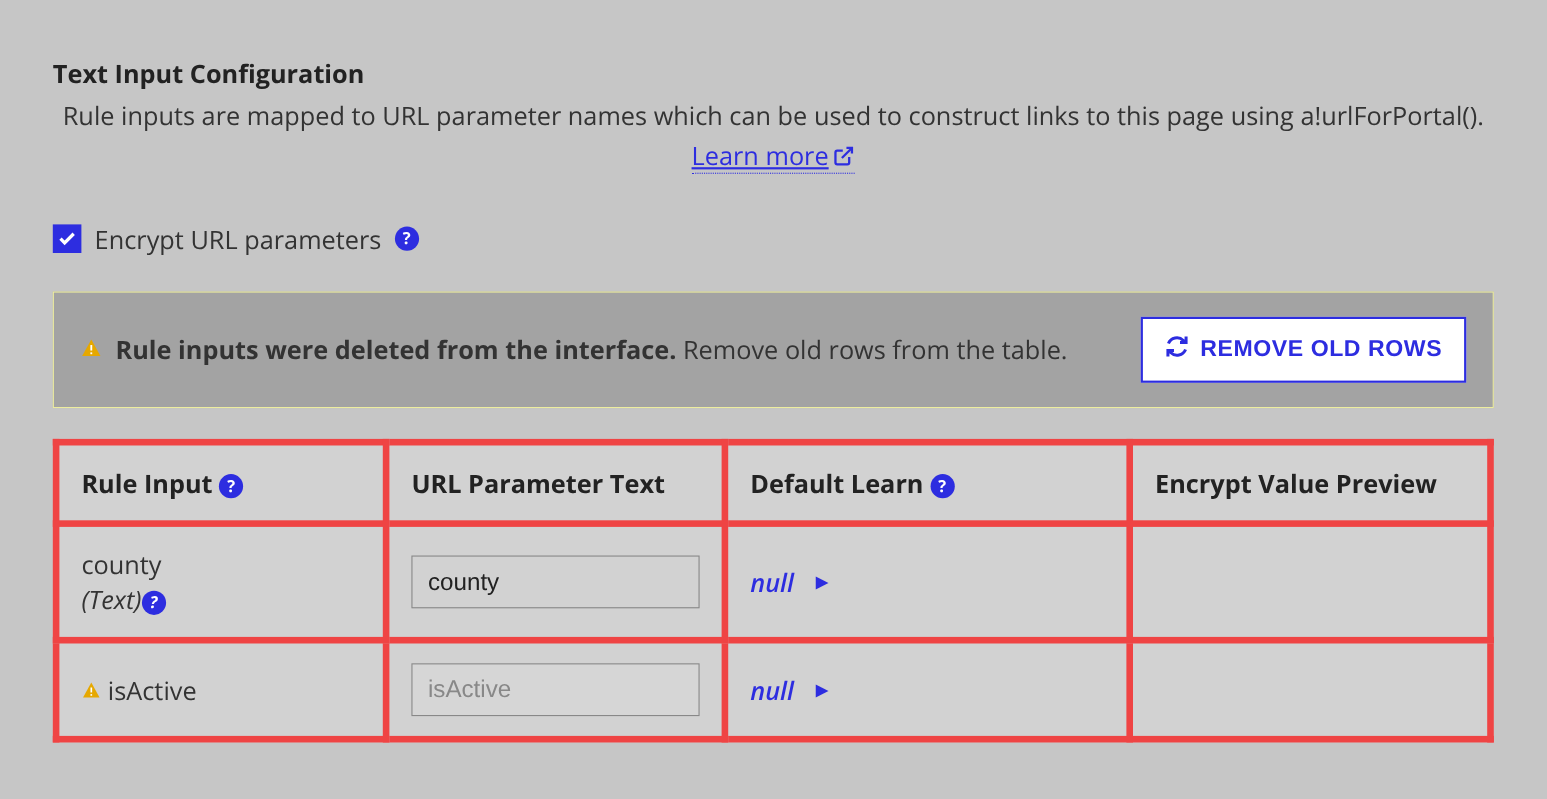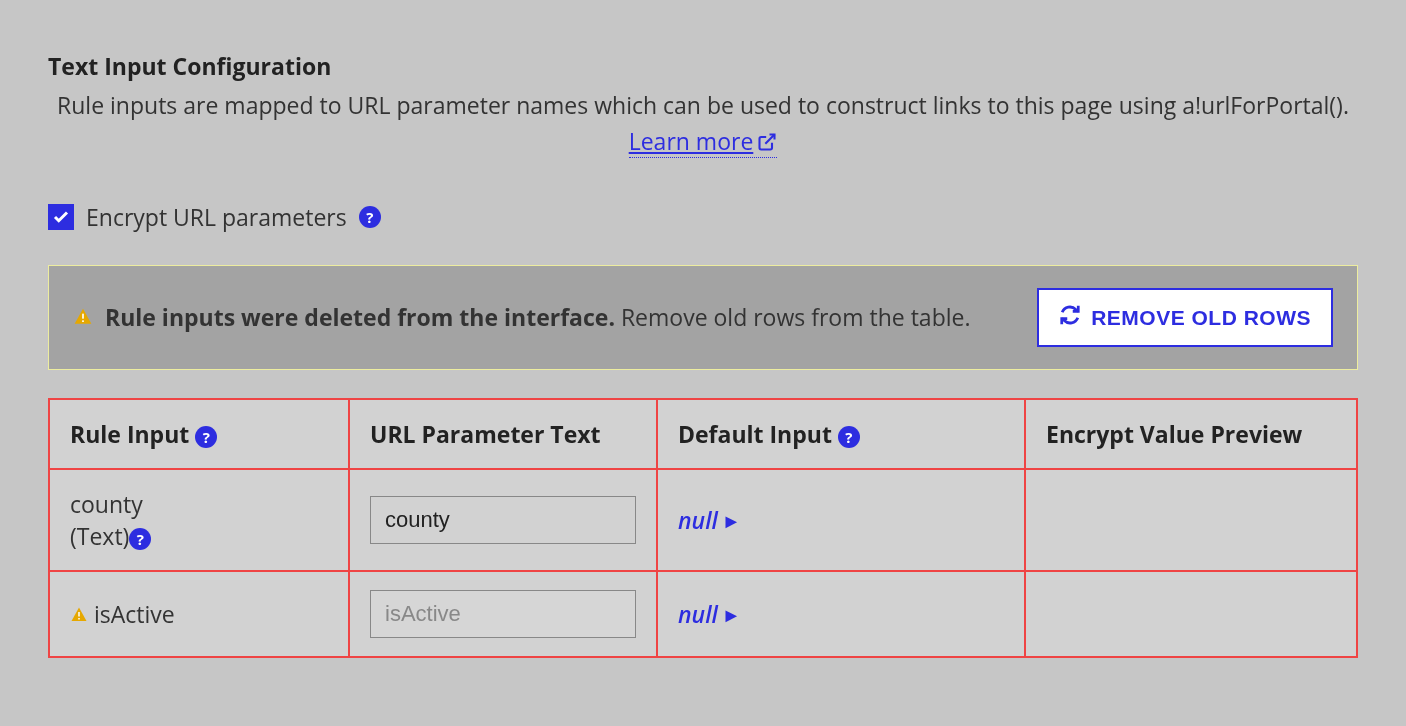--- a/index.html
+++ b/index.html
@@ -103,59 +103,60 @@
     white-space: nowrap;
   }
   .table {
     margin-top: 28px;
     width: 100%;
     border-collapse: collapse;
     border: 1px solid #b8b8b8;
     background: #d2d2d2;
   }
   .table th, .table td {
-    border: 2px solid #ef4444;
+    border: 6px solid #ef4444;
     text-align: left;
     padding: 18px 20px;
     vertical-align: middle;
   }
   .table th {
     background: #d2d2d2;
     font-weight: 700;
     color: #222;
     font-size: 23px;
     line-height: 1.4;
   }
   .col-ruleinput { width: 300px; }
   .col-urlparam { width: 308px; }
   .col-default { width: 368px; }
   .col-preview { width: auto; }
   .cell-subtext {
     display: block;
+    font-style: italic;
   }
   .input-box {
     width: 100%;
     border: 1px solid #888;
     background: #d2d2d2;
     padding: 10px 14px;
     font-size: 22px;
     color: #222;
   }
   .input-box.disabled {
     color: #888;
     background: #d6d6d6;
   }
   .null-link {
     color: #2d2de0;
     font-style: italic;
     font-weight: 600;
     cursor: pointer;
     display: inline-flex;
     align-items: center;
-    gap: 8px;
+    gap: 20px;
   }
   .null-link .caret {
     font-style: normal;
     font-size: 14px;
   }
   .row-warning-icon {
     display: inline-block;
     margin-right: 6px;
     vertical-align: -1px;
   }
@@ -213,21 +214,21 @@
 
   <table class="table">
     <thead>
       <tr>
         <th class="col-ruleinput">
           <span>Rule Input</span>
           <span class="help-icon">?</span>
         </th>
         <th class="col-urlparam">URL Parameter Text</th>
         <th class="col-default">
-          <span>Default Input</span>
+          <span>Default Learn</span>
           <span class="help-icon">?</span>
         </th>
         <th class="col-preview">Encrypt Value Preview</th>
       </tr>
     </thead>
     <tbody id="table-body">
     <tr>
           <td><span>county</span><span class="cell-subtext">(Text)<span class="help-icon">?</span></span></td>
           <td><input type="text" class="input-box" value="county" style=""></td>
           <td><span class="null-link">

